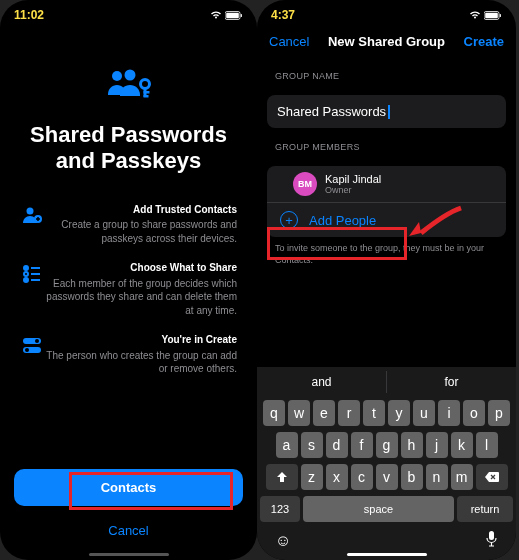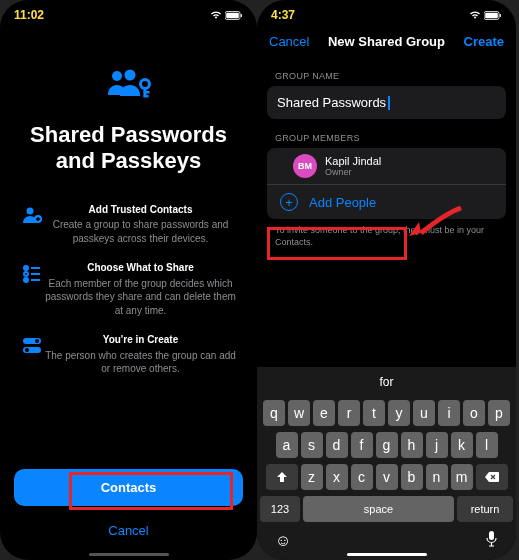--- a/index.html
+++ b/index.html
@@ -6,32 +6,32 @@
 body{background:#222;display:flex;width:519px;height:560px;overflow:hidden}
 .phone{position:relative;height:560px;background:#000;border-radius:28px;flex-shrink:0}
 .phone-left{width:257px}
 .phone-right{width:259px;margin-left:0}
 .status-bar{display:flex;justify-content:space-between;align-items:center;padding:8px 14px 4px;color:#fde047;font-size:12px;font-weight:600;position:relative;z-index:2}
 .notch{position:absolute;top:0;left:50%;transform:translateX(-50%);width:80px;height:18px;background:#000;border-radius:0 0 12px 12px;z-index:3}
 .status-icons{display:flex;gap:2px;align-items:center}
 .content-left{padding:40px 18px 0;color:#fff;text-align:center}
 .hero-icon{margin:0 auto 16px;width:50px;height:40px;position:relative}
 .title{font-size:22px;font-weight:700;line-height:1.2;margin-bottom:28px}
-.feature{display:flex;text-align:center;margin-bottom:16px;padding:0 2px}
+.feature{display:flex;text-align:right;margin-bottom:16px;padding:0 2px}
 .feature-icon{width:24px;height:24px;flex-shrink:0;display:flex;align-items:center;justify-content:center;color:#0a84ff}
 .feature-text{font-size:10px;color:#8e8e93;line-height:1.35}
 .feature-text strong{color:#fff;font-size:10px;display:block;margin-bottom:2px}
 .continue-btn{position:absolute;bottom:54px;left:14px;right:14px;background:#0a84ff;color:#fff;border:none;border-radius:10px;padding:11px;font-size:13px;font-weight:600}
 .cancel-link{position:absolute;bottom:22px;left:0;right:0;text-align:center;color:#0a84ff;font-size:13px}
 .highlight-red{position:absolute;border:3px solid #e6252a;pointer-events:none;z-index:10}
 .nav-bar{display:flex;justify-content:space-between;align-items:center;padding:8px 12px;font-size:13px}
 .nav-left{color:#0a84ff}
 .nav-title{color:#fff;font-weight:600}
 .nav-right{color:#0a84ff;font-weight:600}
-.section-label{color:#8e8e93;font-size:9px;letter-spacing:0.3px;padding:14px 18px 5px;text-transform:uppercase}
+.section-label{color:#8e8e93;font-size:9px;letter-spacing:0.3px;padding:14px 18px 14px;text-transform:uppercase}
 .input-field{background:#1c1c1e;margin:0 10px;padding:9px 10px;border-radius:8px;color:#fff;font-size:13px;display:flex;align-items:center}
 .cursor{display:inline-block;width:2px;height:14px;background:#0a84ff;margin-left:2px}
 .member-list{background:#1c1c1e;margin:0 10px;border-radius:8px;overflow:hidden}
 .member-row{display:flex;align-items:center;padding:6px 26px;gap:8px}
 .avatar{width:24px;height:24px;border-radius:50%;background:#d94bbf;color:#fff;font-size:9px;font-weight:600;display:flex;align-items:center;justify-content:center}
 .member-info{font-size:11px;color:#fff}
 .member-role{font-size:9px;color:#8e8e93}
 .add-people-row{display:flex;align-items:center;padding:8px 10px;gap:11px;border-top:0.5px solid #38383a;color:#0a84ff;font-size:13px}
 .plus-icon{width:18px;height:18px;border:1.5px solid #0a84ff;border-radius:50%;display:flex;align-items:center;justify-content:center;font-size:13px;line-height:1;margin-left:3px}
 .helper-text{color:#8e8e93;font-size:9px;padding:6px 18px;line-height:1.3}
@@ -166,20 +166,21 @@
   </div>
   <div class="highlight-red" style="top:227px;left:10px;width:140px;height:33px"></div>
   <svg class="arrow" style="top:203px;left:149px" width="60" height="40" viewBox="0 0 60 40">
       <path d="M55 5 Q40 10 15 30" stroke="#e6252a" stroke-width="5" fill="none"></path>
       <path d="M15 30 l-12 3 l10 -14 z" fill="#e6252a"></path>
     </svg>
   <div class="helper-text">To invite someone to the group, they must be in your Contacts.</div>
 
   <div class="keyboard">
     <div class="suggestions">
+      <div class="suggestion">and</div>
       <div class="suggestion">for</div>
     </div>
     <div class="key-row">
       <div class="key">q</div>
       <div class="key">w</div>
       <div class="key">e</div>
       <div class="key">r</div>
       <div class="key">t</div>
       <div class="key">y</div>
       <div class="key">u</div>

